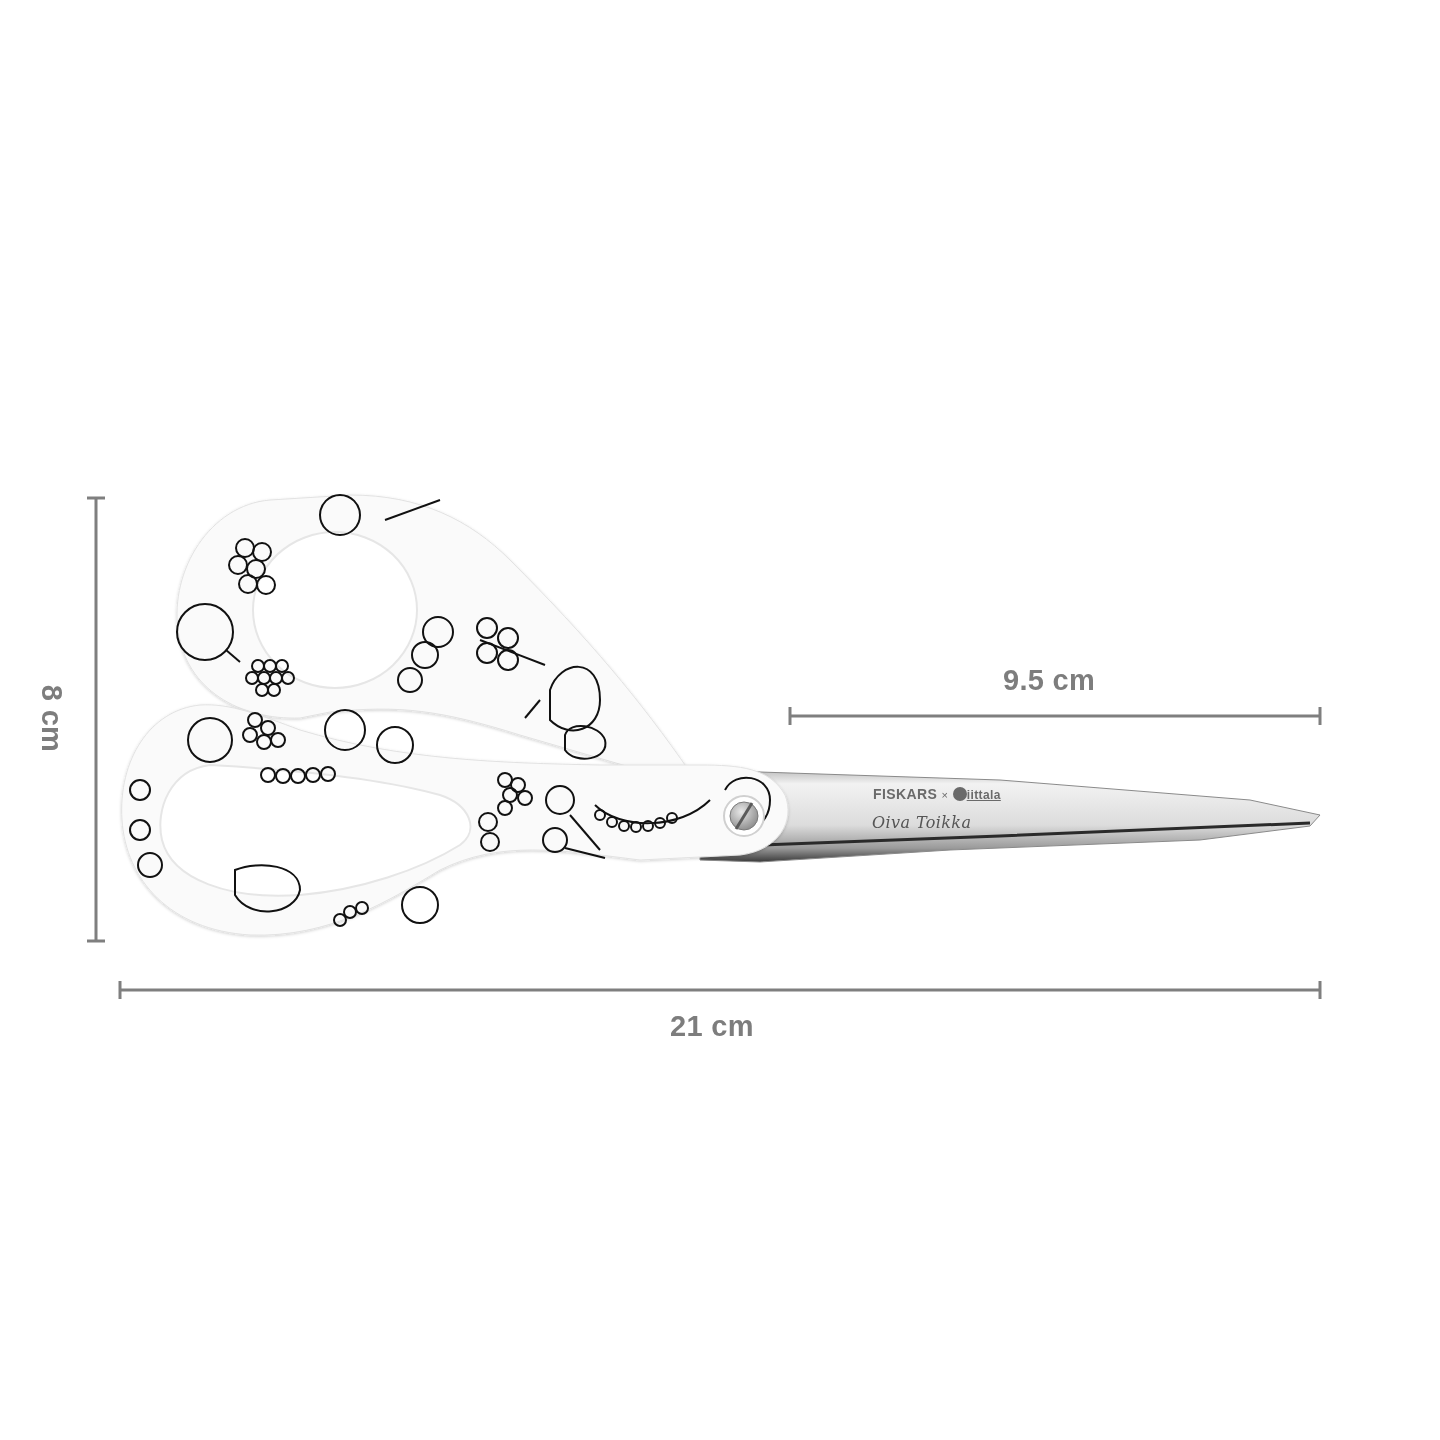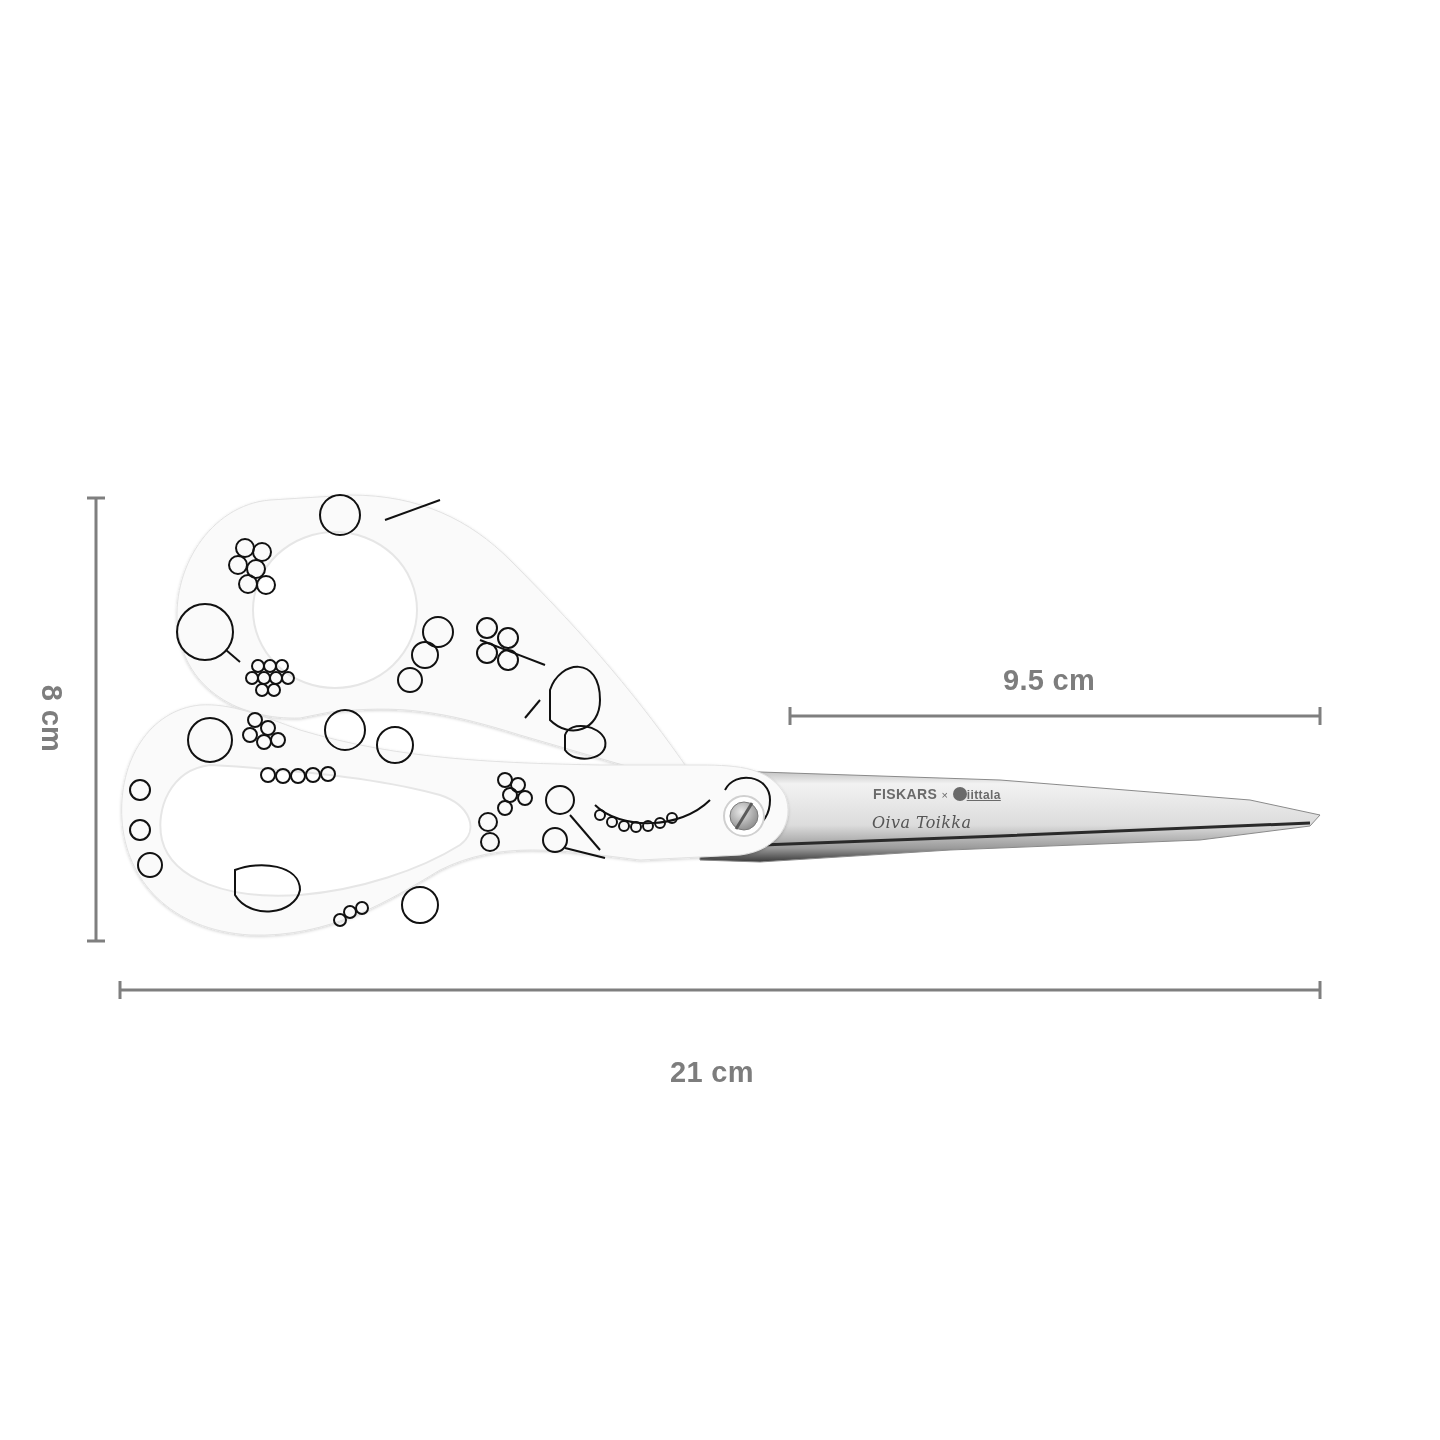--- a/index.html
+++ b/index.html
@@ -145,13 +145,13 @@
 
 <div class="blade-text" style="left:857px; top:786px;">
   <span style="font-weight:bold;margin-left:16px;">FISKARS</span>
   <span style="font-size:11px;">×</span>
   <span style="display:inline-block;width:14px;height:14px;border-radius:50%;background:#6a6a6a;vertical-align:-2px;"></span><span style="font-weight:bold;font-size:12px;text-decoration:underline;">iittala</span>
 </div>
 <div class="blade-text" style="left:872px; top:813px; font-family:'DejaVu Serif', serif; font-style:italic; font-size:16px; color:#555;">Oiva Toikka</div>
 
 <div class="dim-label vert" style="left:18px; top:702px;">8 cm</div>
 <div class="dim-label" style="left:1003px; top:664px;">9.5 cm</div>
-<div class="dim-label" style="left:670px; top:1056px;">21 cm</div>
+<div class="dim-label" style="left:670px; top:1010px;">21 cm</div>
 
 </body></html>

